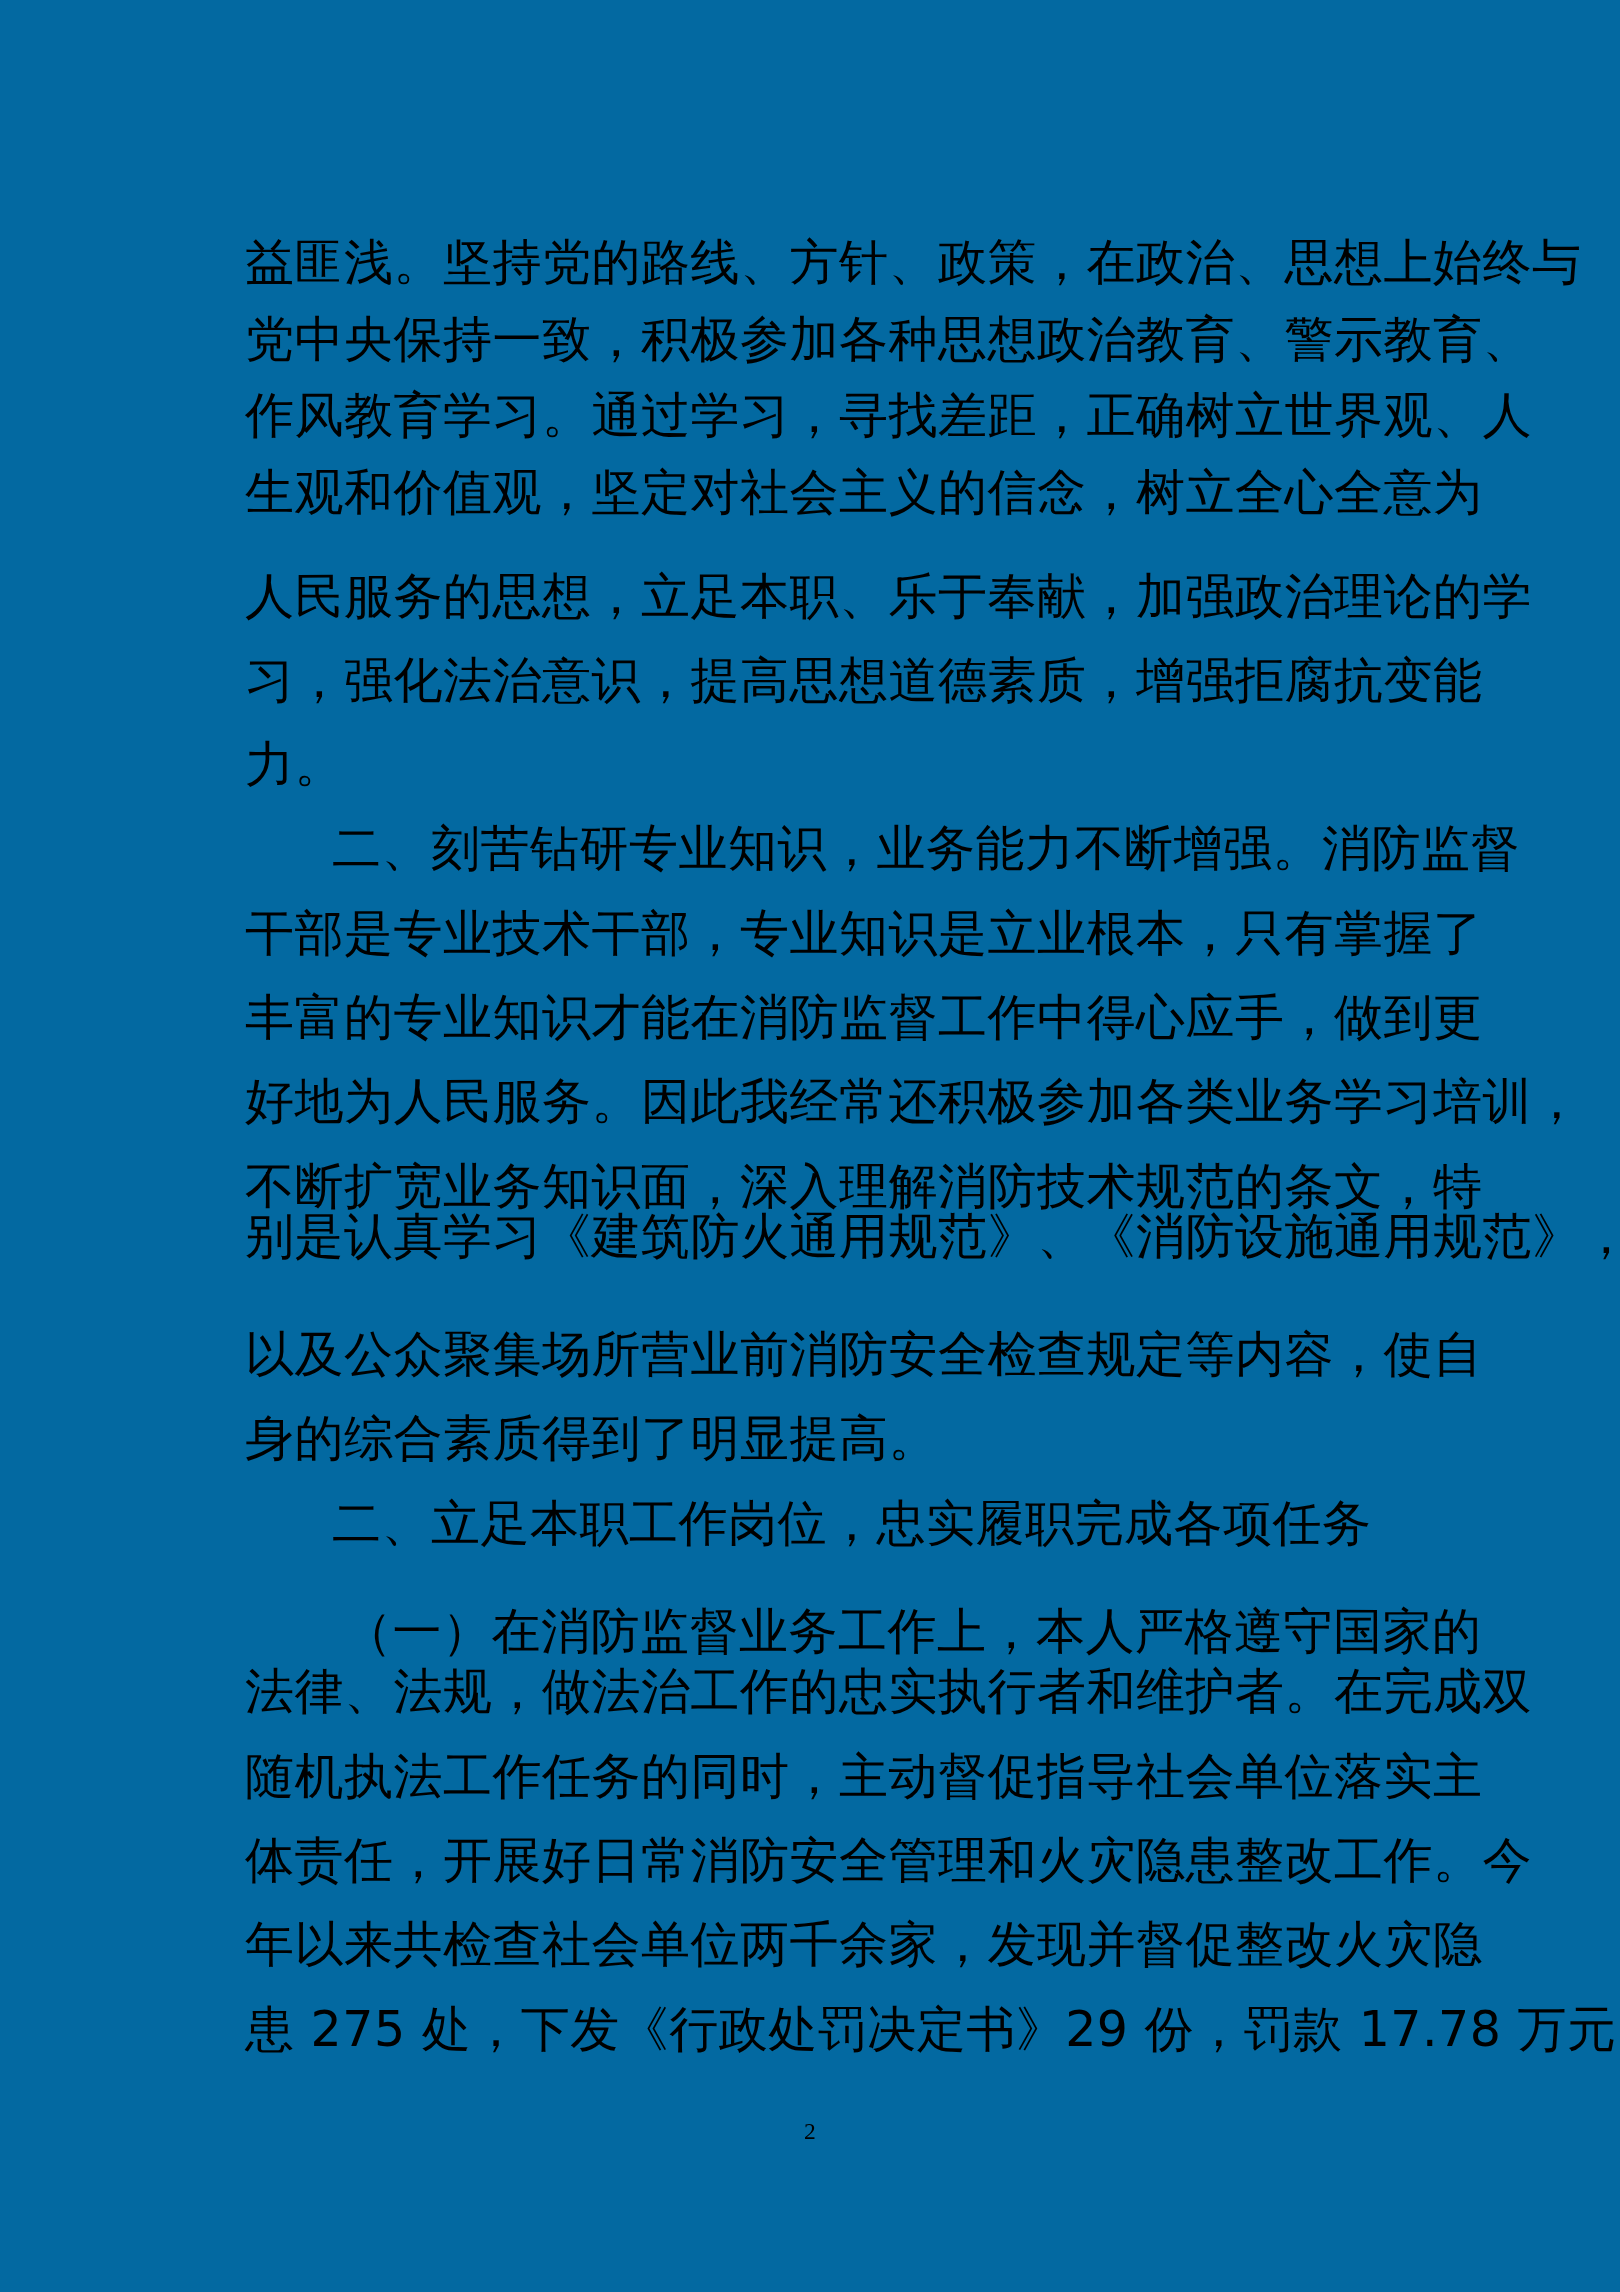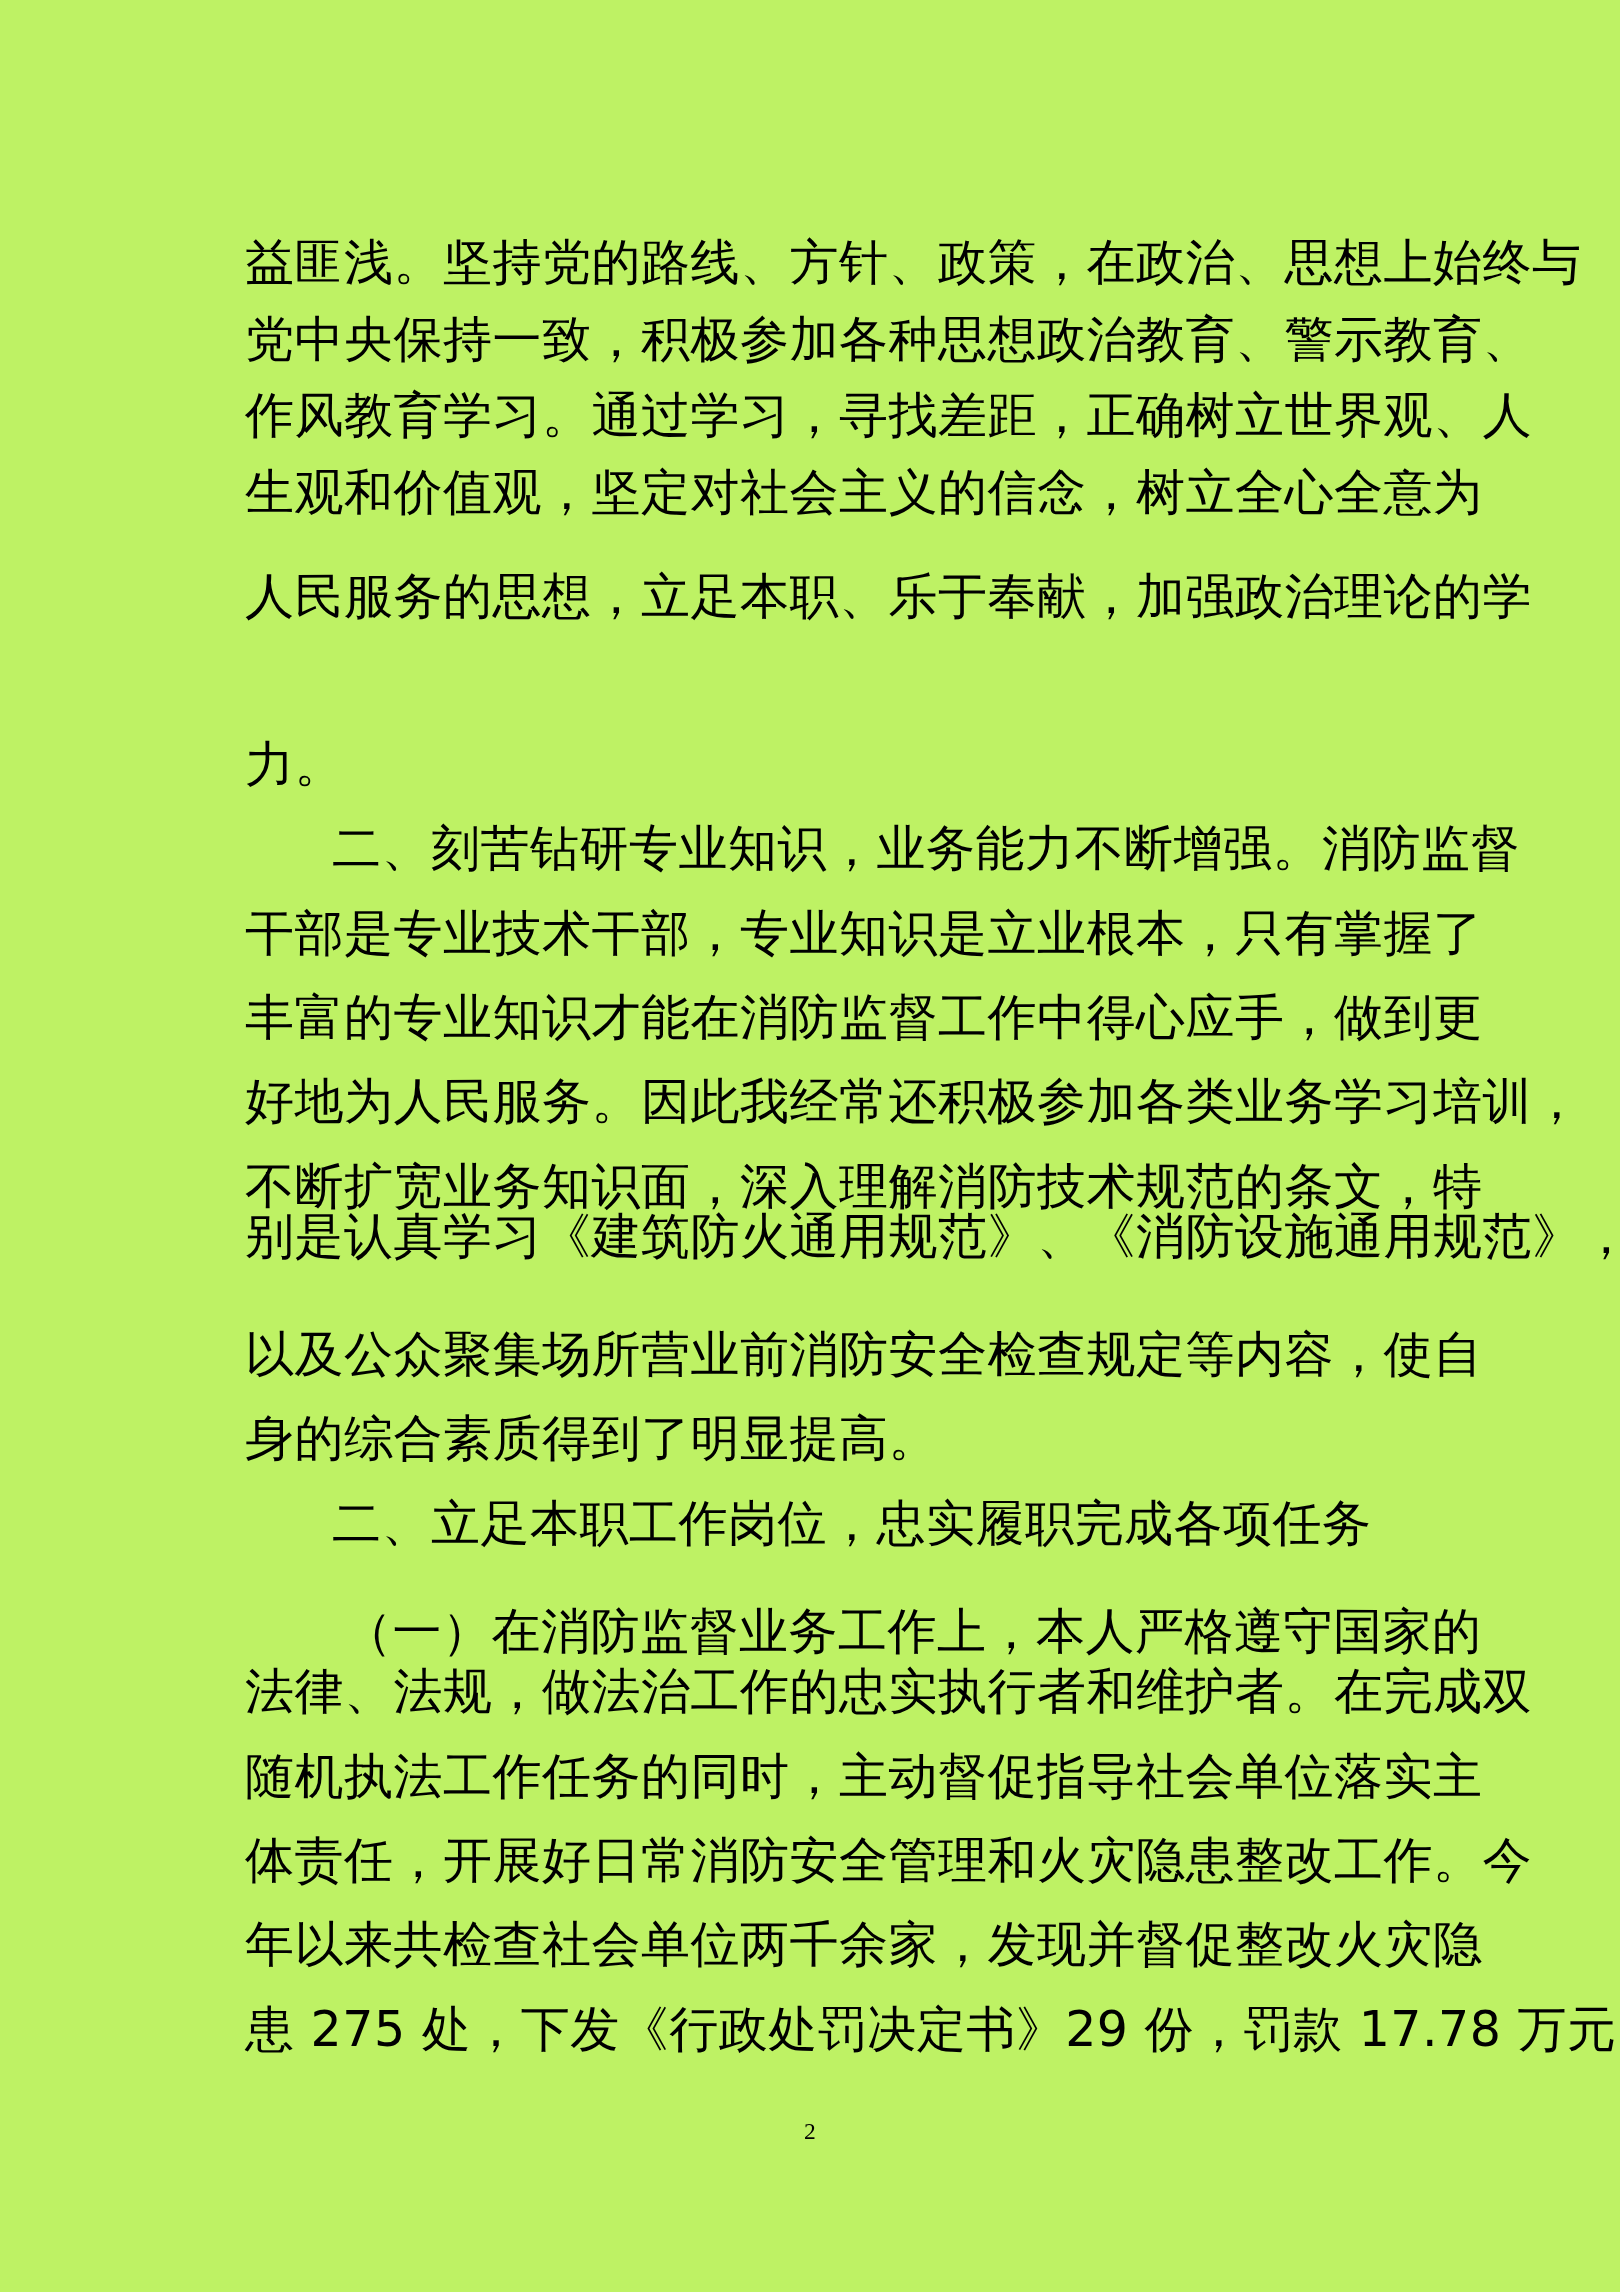--- a/index.html
+++ b/index.html
@@ -1,17 +1,17 @@
 <!DOCTYPE html>
 <html><head>
 <meta charset="utf-8">
 <style>
   html, body { margin: 0; padding: 0; background: #ffffff; }
   body { width: 1620px; height: 2293px; position: relative; overflow: hidden; }
-  .page { position: absolute; left: 0; top: 0; width: 1620px; height: 2293px; background: #bef264; }
+  .page { position: absolute; left: 0; top: 0; width: 1620px; height: 2293px; background: #0369a1; }
   .line {
     position: absolute;
     left: 245px;
     width: 1147px;
     height: 59px;
     font-family: "DejaVu Sans", "Liberation Sans", sans-serif;
     font-size: 49px;
     line-height: 59px;
     color: #000;
     white-space: nowrap;
@@ -33,20 +33,21 @@
 </style>
 </head>
 <body>
 
 <div class="page">
   <div class="line" style="top:233px">益匪浅。坚持党的路线、方针、政策，在政治、思想上始终与</div>
   <div class="line" style="top:310px">党中央保持一致，积极参加各种思想政治教育、警示教育、</div>
   <div class="line" style="top:386px">作风教育学习。通过学习，寻找差距，正确树立世界观、人</div>
   <div class="line" style="top:463px">生观和价值观，坚定对社会主义的信念，树立全心全意为</div>
   <div class="line" style="top:567px">人民服务的思想，立足本职、乐于奉献，加强政治理论的学</div>
+  <div class="line" style="top:651px">习，强化法治意识，提高思想道德素质，增强拒腐抗变能</div>
   <div class="line" style="top:735px">力。</div>
   <div class="line indent1" style="top:819px">二、刻苦钻研专业知识，业务能力不断增强。消防监督</div>
   <div class="line" style="top:904px">干部是专业技术干部，专业知识是立业根本，只有掌握了</div>
   <div class="line" style="top:988px">丰富的专业知识才能在消防监督工作中得心应手，做到更</div>
   <div class="line" style="top:1072px">好地为人民服务。因此我经常还积极参加各类业务学习培训，</div>
   <div class="line" style="top:1157px">不断扩宽业务知识面，深入理解消防技术规范的条文，特</div>
   <div class="line" style="top:1207px">别是认真学习《建筑防火通用规范》、《消防设施通用规范》，</div>
   <div class="line" style="top:1325px">以及公众聚集场所营业前消防安全检查规定等内容，使自</div>
   <div class="line" style="top:1409px">身的综合素质得到了明显提高。</div>
   <div class="line indent1" style="top:1494px">二、立足本职工作岗位，忠实履职完成各项任务</div>

